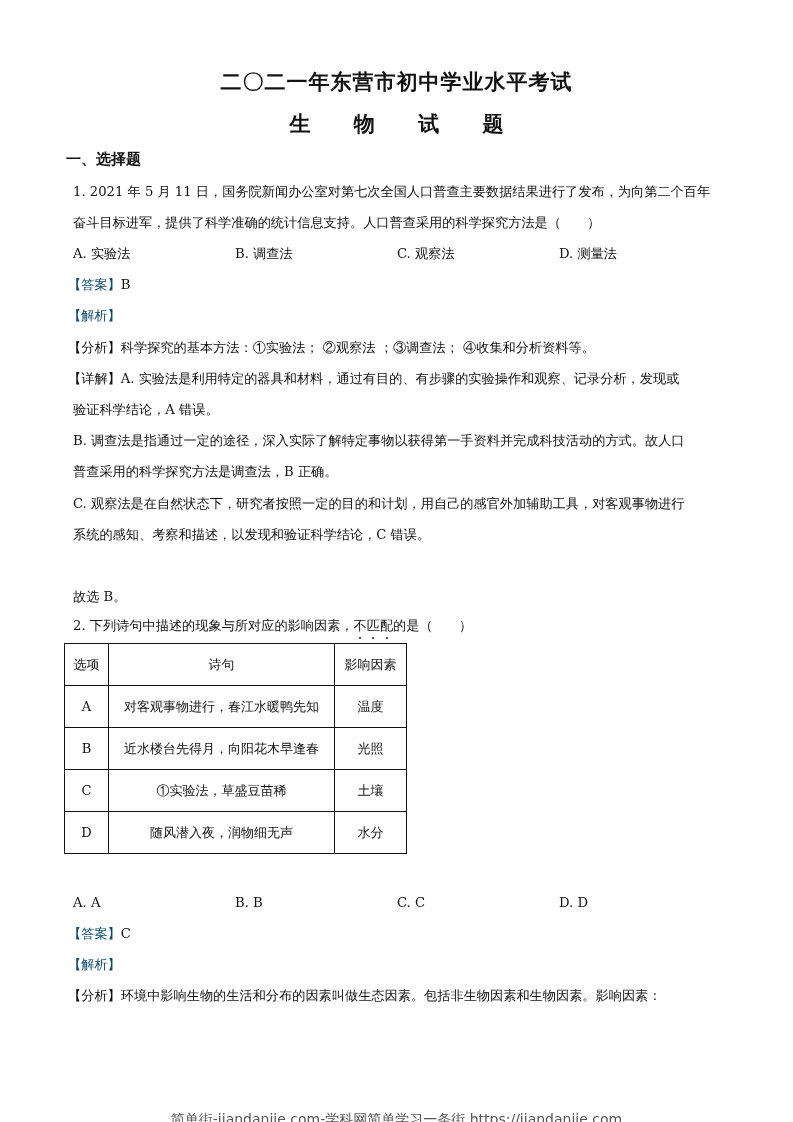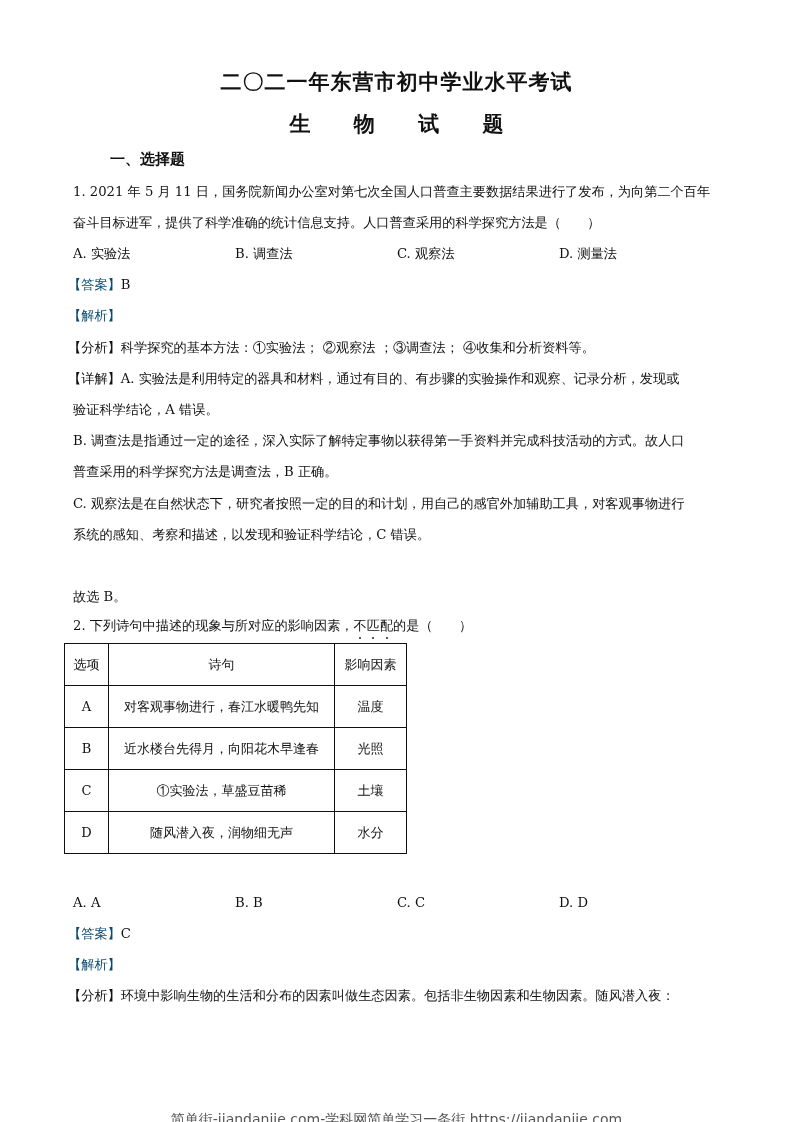--- a/index.html
+++ b/index.html
@@ -12,21 +12,21 @@
   .title {
     position: absolute; left: 0; width: 793px; text-align: center;
     font-family: "DejaVu Sans", "Liberation Sans", sans-serif;
     font-weight: bold; color: #111;
   }
   .title.main { top: 68px; font-size: 21px; letter-spacing: 1px; }
   .title.sub  { top: 110px; font-size: 21px; letter-spacing: 18px; padding-left: 18px; box-sizing: border-box; }
   .section-heading {
     position: absolute; left: 66px; top: 150px;
     font-family: "DejaVu Sans", "Liberation Sans", sans-serif;
-    font-weight: bold; font-size: 15px; margin-left: 44px;
+    font-weight: bold; font-size: 15px;
   }
   .line {
     position: absolute; left: 73px; width: 660px;
     font-size: 13.2px; line-height: 18px; white-space: nowrap;
   }
   .opts { position: absolute; left: 73px; width: 660px; font-size: 13.2px; line-height: 18px; }
   .opts span { position: absolute; top: 0; white-space: nowrap; }
   .tag { color: #0c4a6e; }
   .emph { position: relative; display: inline; }
   .emph-char { position: relative; display: inline-block; }
@@ -127,16 +127,16 @@
     <span style="left:324px">C. C</span>
     <span style="left:486px">D. D</span>
   </div>
 
   <div class="line" style="top:925px; left:68px">
     <span class="tag">【答案】</span><span>C</span>
   </div>
   <div class="line" style="top:956px; left:68px">
     <span class="tag">【解析】</span>
   </div>
-  <div class="line" style="top:987px; left:68px">【分析】环境中影响生物的生活和分布的因素叫做生态因素。包括非生物因素和生物因素。随风潜入夜：</div>
+  <div class="line" style="top:987px; left:68px">【分析】环境中影响生物的生活和分布的因素叫做生态因素。包括非生物因素和生物因素。影响因素：</div>
 
   <div class="footer">简单街-jiandanjie.com-学科网简单学习一条街 https://jiandanjie.com</div>
 </div>
 
 </body></html>

